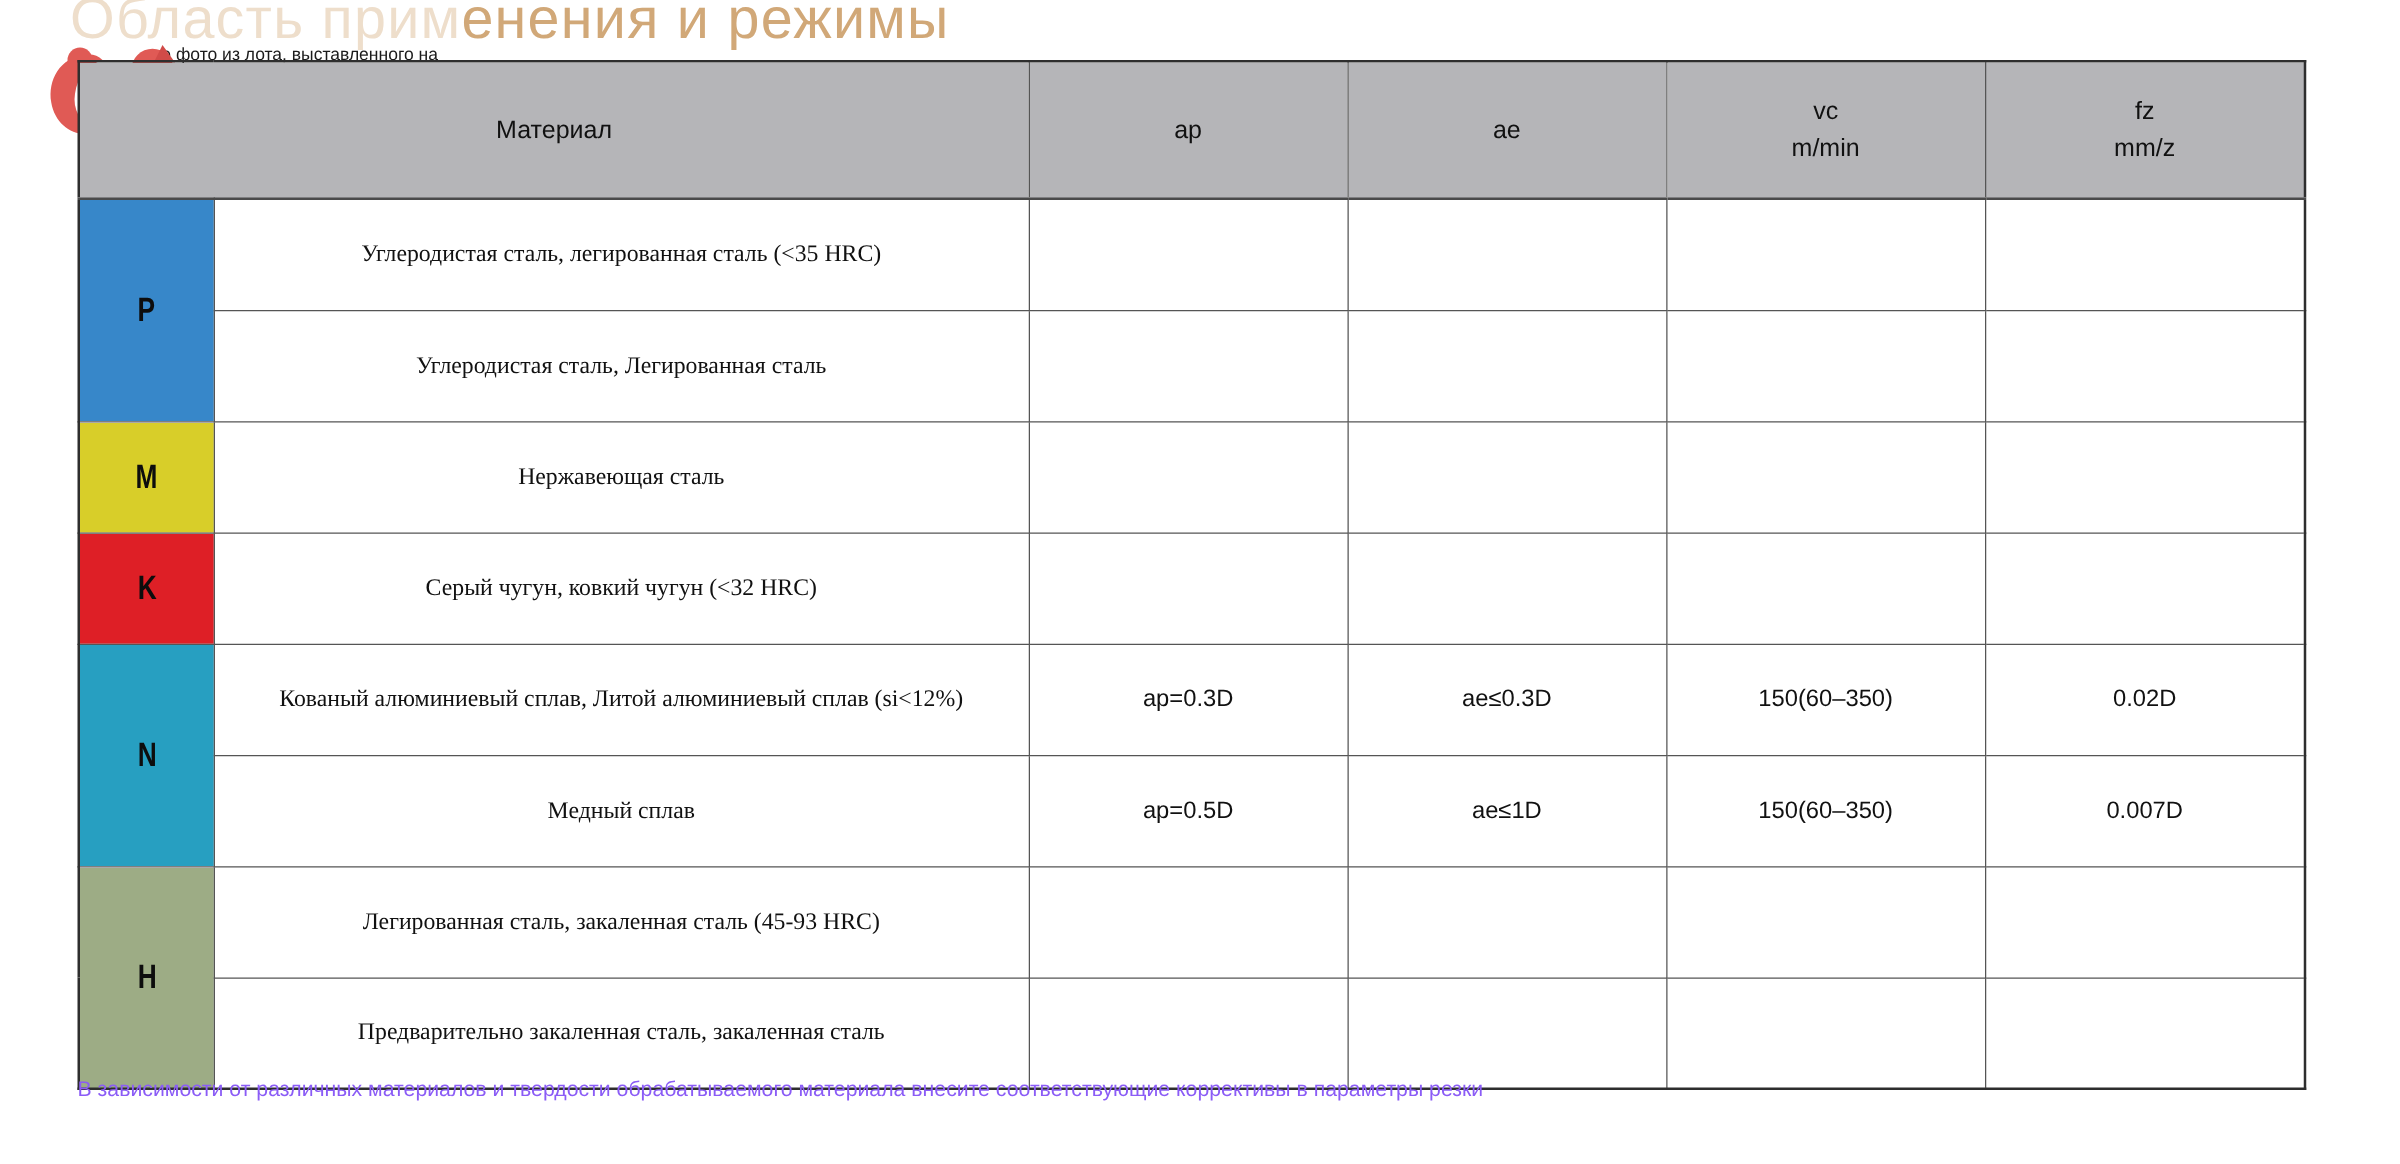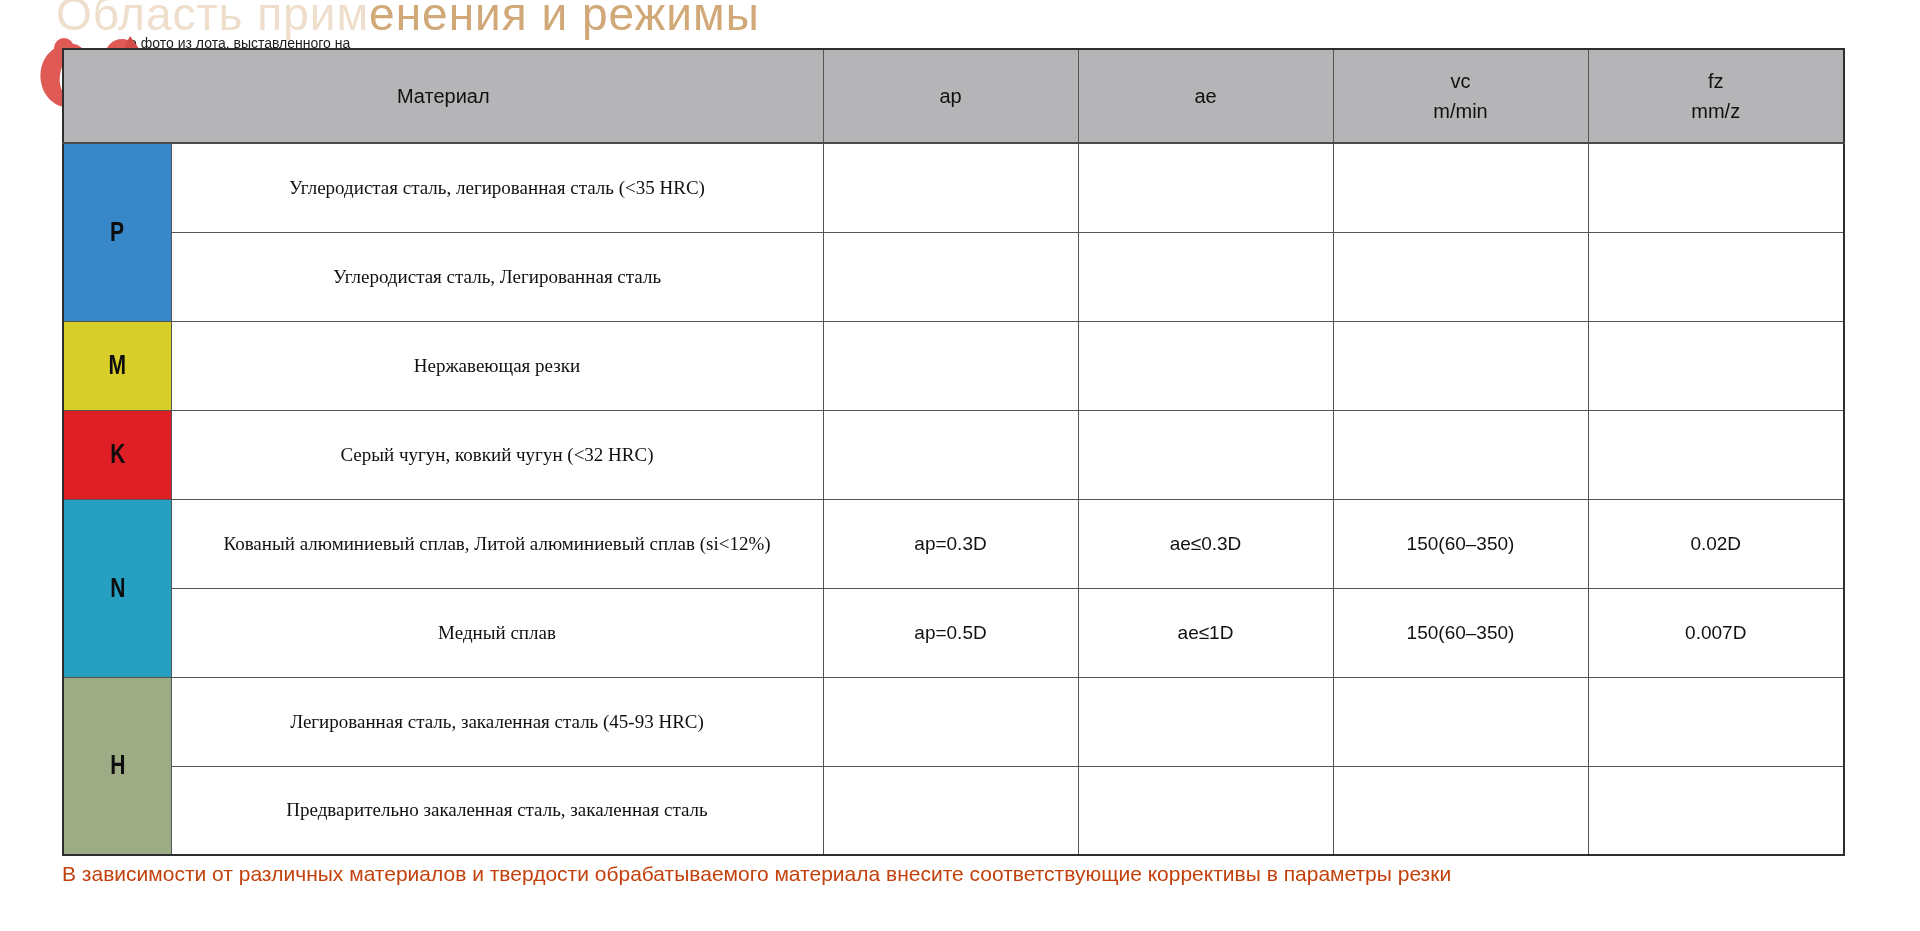--- a/index.html
+++ b/index.html
@@ -46,39 +46,39 @@
     width:1781px;
     font-size:19px;color:#111;
   }
   table.spec{border:2px solid #2e2e2e;}
   table.spec th, table.spec td{
     border:1px solid #555;
     text-align:center;vertical-align:middle;
     padding:0 6px;box-sizing:border-box;
     overflow:hidden;
   }
-  tr.hdr{height:94px;}
+  tr.hdr{height:110px;}
   tr.row{height:89px;}
   tr.hdr th{
     background:#b5b5b8;font-weight:400;font-size:20px;
     border-bottom:2px solid #4a4a4a;
   }
   tr.cont td{border-top-color:#949494;margin-top:28px;}
   td.cat{padding:0;}
   .cat-letter{
     display:inline-block;
     font-size:27px;font-weight:bold;color:#0d0d0d;
     transform:scaleX(0.78);
   }
   .mat-inner{max-width:560px;margin:0 auto;line-height:1.45;font-family:Liberation Serif, serif;}
   .hdr-two-line{line-height:1.5;}
   
   .footer-note{
     position:absolute;left:62px;top:862px;
-    font-size:21px;color:#c2410c;white-space:nowrap;
+    font-size:17px;color:#8b5cf6;white-space:nowrap;
   }
 </style>
 </head>
 <body>
 
 <h1 class="page-title">Область применения и режимы</h1>
 
 <div class="wm-overlay"></div>
 <span class="wm-caption">это фото из лота, выставленного на</span>
 
@@ -155,21 +155,21 @@
         </td>
     <td></td>
     <td></td>
     <td></td>
     <td></td>
   </tr>
 
   <tr class="row">
     <td class="cat" style="background-color: rgb(216, 206, 41);"><span class="cat-letter">M</span></td>
     <td>
-          <div class="mat-inner">Нержавеющая резки</div>
+          <div class="mat-inner">Нержавеющая сталь</div>
         </td>
     <td></td>
     <td></td>
     <td></td>
     <td></td>
   </tr>
 
   <tr class="row">
     <td class="cat" style="background-color: rgb(222, 31, 38);"><span class="cat-letter">K</span></td>
     <td>

